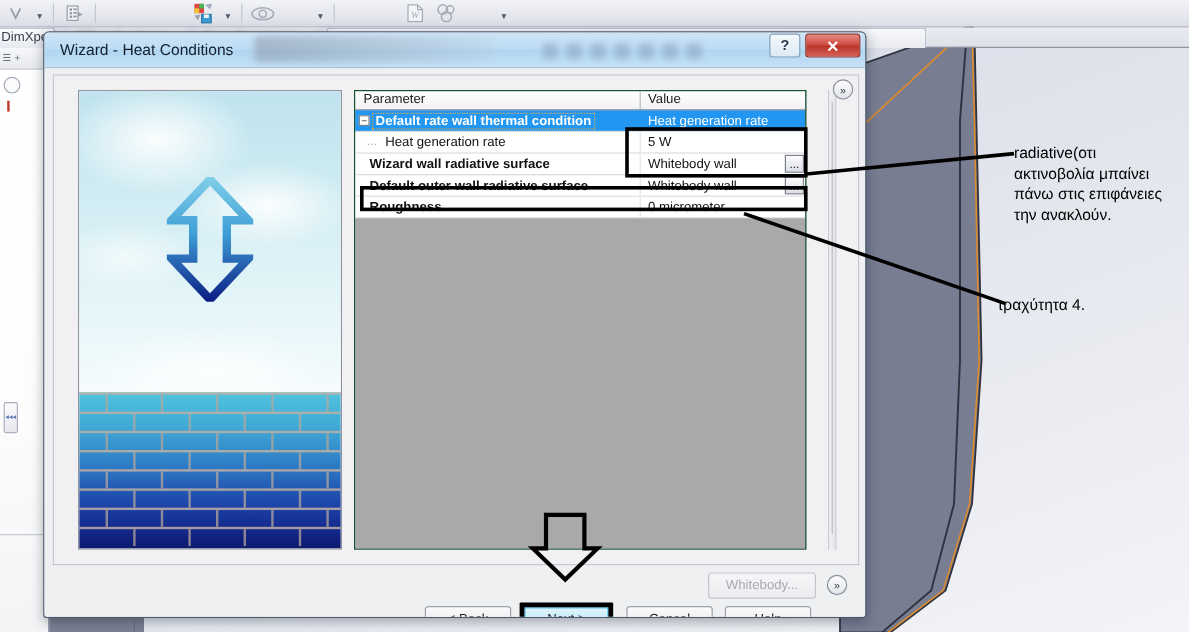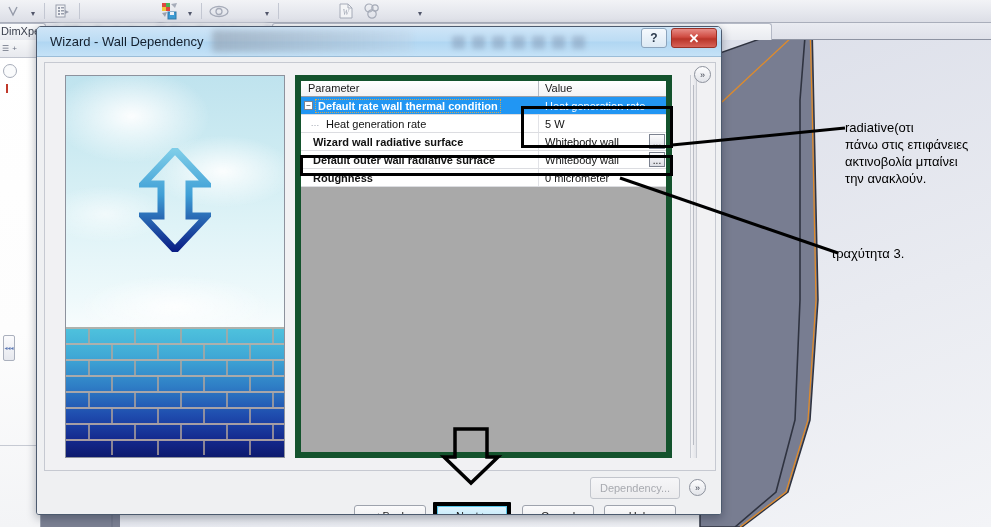--- a/index.html
+++ b/index.html
@@ -173,21 +173,21 @@
   #wall .mortar-v {
     position: absolute; width: 2px; height: 14px;
     background: rgba(180,165,155,.75);
   }
   #arrow-updown { position: absolute; left: 50%; top: 33%; transform: translate(-50%,-50%); }
 
   
   #table-wrap {
     position: absolute; left: 250px; top: 12px;
     width: 377px; height: 383px;
-    border: 6px solid #14532d;
+    border: 1px solid #14532d;
     background: #a9a9a9;
     overflow: hidden;
   }
   #table-header {
     display: flex; height: 16px;
     background: linear-gradient(180deg,#ffffff 0%, #f2f2f4 100%);
     border-bottom: 1px solid #9a9ea7;
     font-size: 11px; color: #1a1a1a;
   }
   .th-param { width: 238px; padding: 1px 0 0 7px; border-right: 1px solid #b9bcc3; }
@@ -374,21 +374,21 @@
     </div>
     <div style="position:absolute;left:3px;top:24px;width:14px;height:14px;border:1px solid #a7adba;border-radius:50%;background:#fafbfc"></div>
     <div style="position:absolute;left:6px;top:44px;width:2px;height:9px;background:#c0392b"></div>
     <div id="left-panel-divider"></div>
     <div id="left-flyout">◂◂◂</div>
   </div>
 
   <div id="dialog">
 
     <div id="dialog-titlebar">
-      <div id="dialog-title">Wizard - Wall Dependency</div>
+      <div id="dialog-title">Wizard - Heat Conditions</div>
       <div id="title-blur"></div>
       <div id="toolbar-ghost">
         <span class="ghost-ico"></span>
         <span class="ghost-ico"></span>
         <span class="ghost-ico"></span>
         <span class="ghost-ico"></span>
         <span class="ghost-ico"></span>
         <span class="ghost-ico"></span>
         <span class="ghost-ico"></span>
       </div>
@@ -523,21 +523,21 @@
           <div id="table-filler"></div>
         </div>
 
         <div class="anno-box" style="left:476px; top:43px; width:152px; height:42px;"></div>
         <div class="anno-box" style="left:255px; top:92px; width:373px; height:21px;"></div>
 
         <div id="splitter"></div>
         <div class="chev-round" id="chev-top">»</div>
       </div>
 
-      <div class="btn disabled" style="left:553px; top:420px; width:90px">Dependency...</div>
+      <div class="btn disabled" style="left:553px; top:420px; width:90px">Whitebody...</div>
       <div class="chev-round" style="left:652px; top:422px">»</div>
 
       <div class="btn" style="left:317px; top:448px; width:72px">&lt; Back</div>
       <div class="btn" id="btn-next" style="left:399px; top:448px; width:72px">Next &gt;</div>
       <div class="btn" style="left:485px; top:448px; width:72px">Cancel</div>
       <div class="btn" style="left:567px; top:448px; width:72px">Help</div>
 
       <div id="next-highlight" style="left:396px; top:445px; width:78px; height:28px"></div>
     </div>
   </div>
@@ -547,21 +547,21 @@
 
       <line x1="672" y1="145" x2="845" y2="128" stroke="#000" stroke-width="3"></line>
 
       <line x1="620" y1="178" x2="838" y2="253" stroke="#000" stroke-width="3"></line>
 
       <path d="M455,429 L487,429 L487,457 L498,457 L471,483 L444,457 L455,457 Z" fill="none" stroke="#000" stroke-width="3.5" stroke-linejoin="miter"></path>
     </svg>
 
     <div class="anno-text" style="left:845px; top:119px; width:146px;">
       <div>radiative(οτι</div>
+      <div>ακτινοβολία μπαίνει</div>
       <div>πάνω στις επιφάνειες</div>
-      <div>ακτινοβολία μπαίνει</div>
       <div>την ανακλούν.</div>
     </div>
 
-    <div class="anno-text" style="left:831px; top:245px;">τραχύτητα 3.</div>
+    <div class="anno-text" style="left:831px; top:245px;">τραχύτητα 4.</div>
   </div>
 
 </div>
 
 </body></html>

